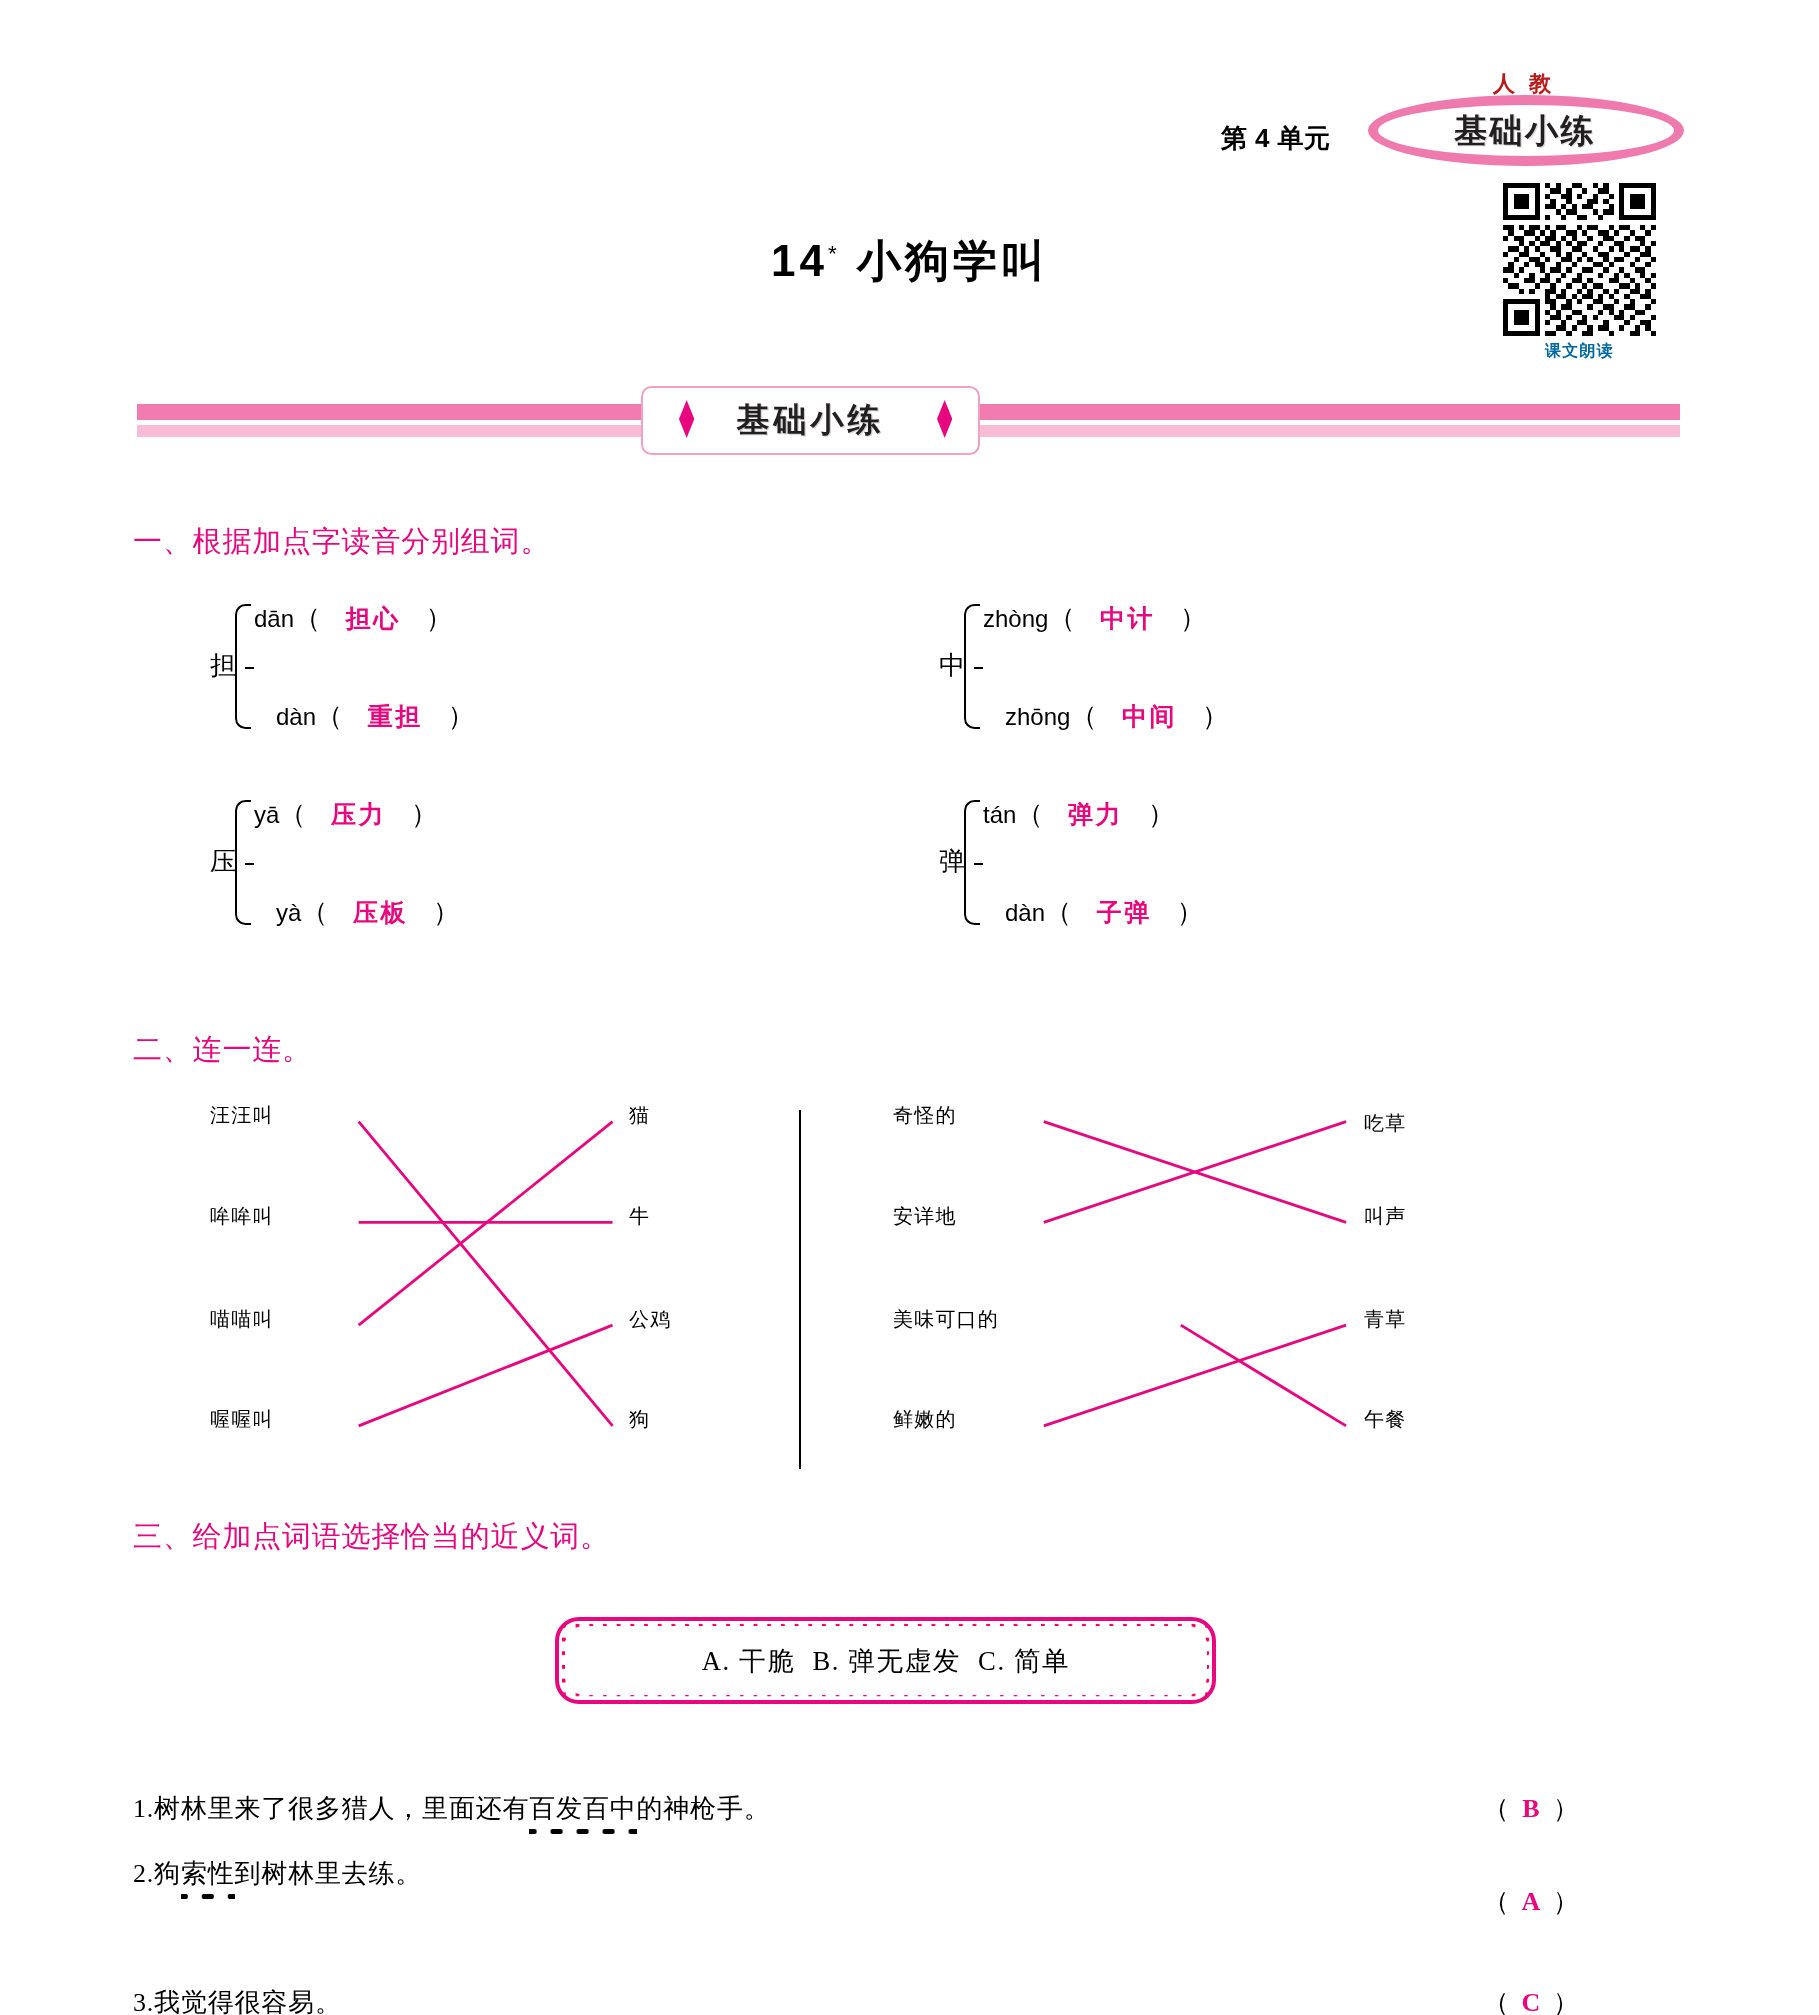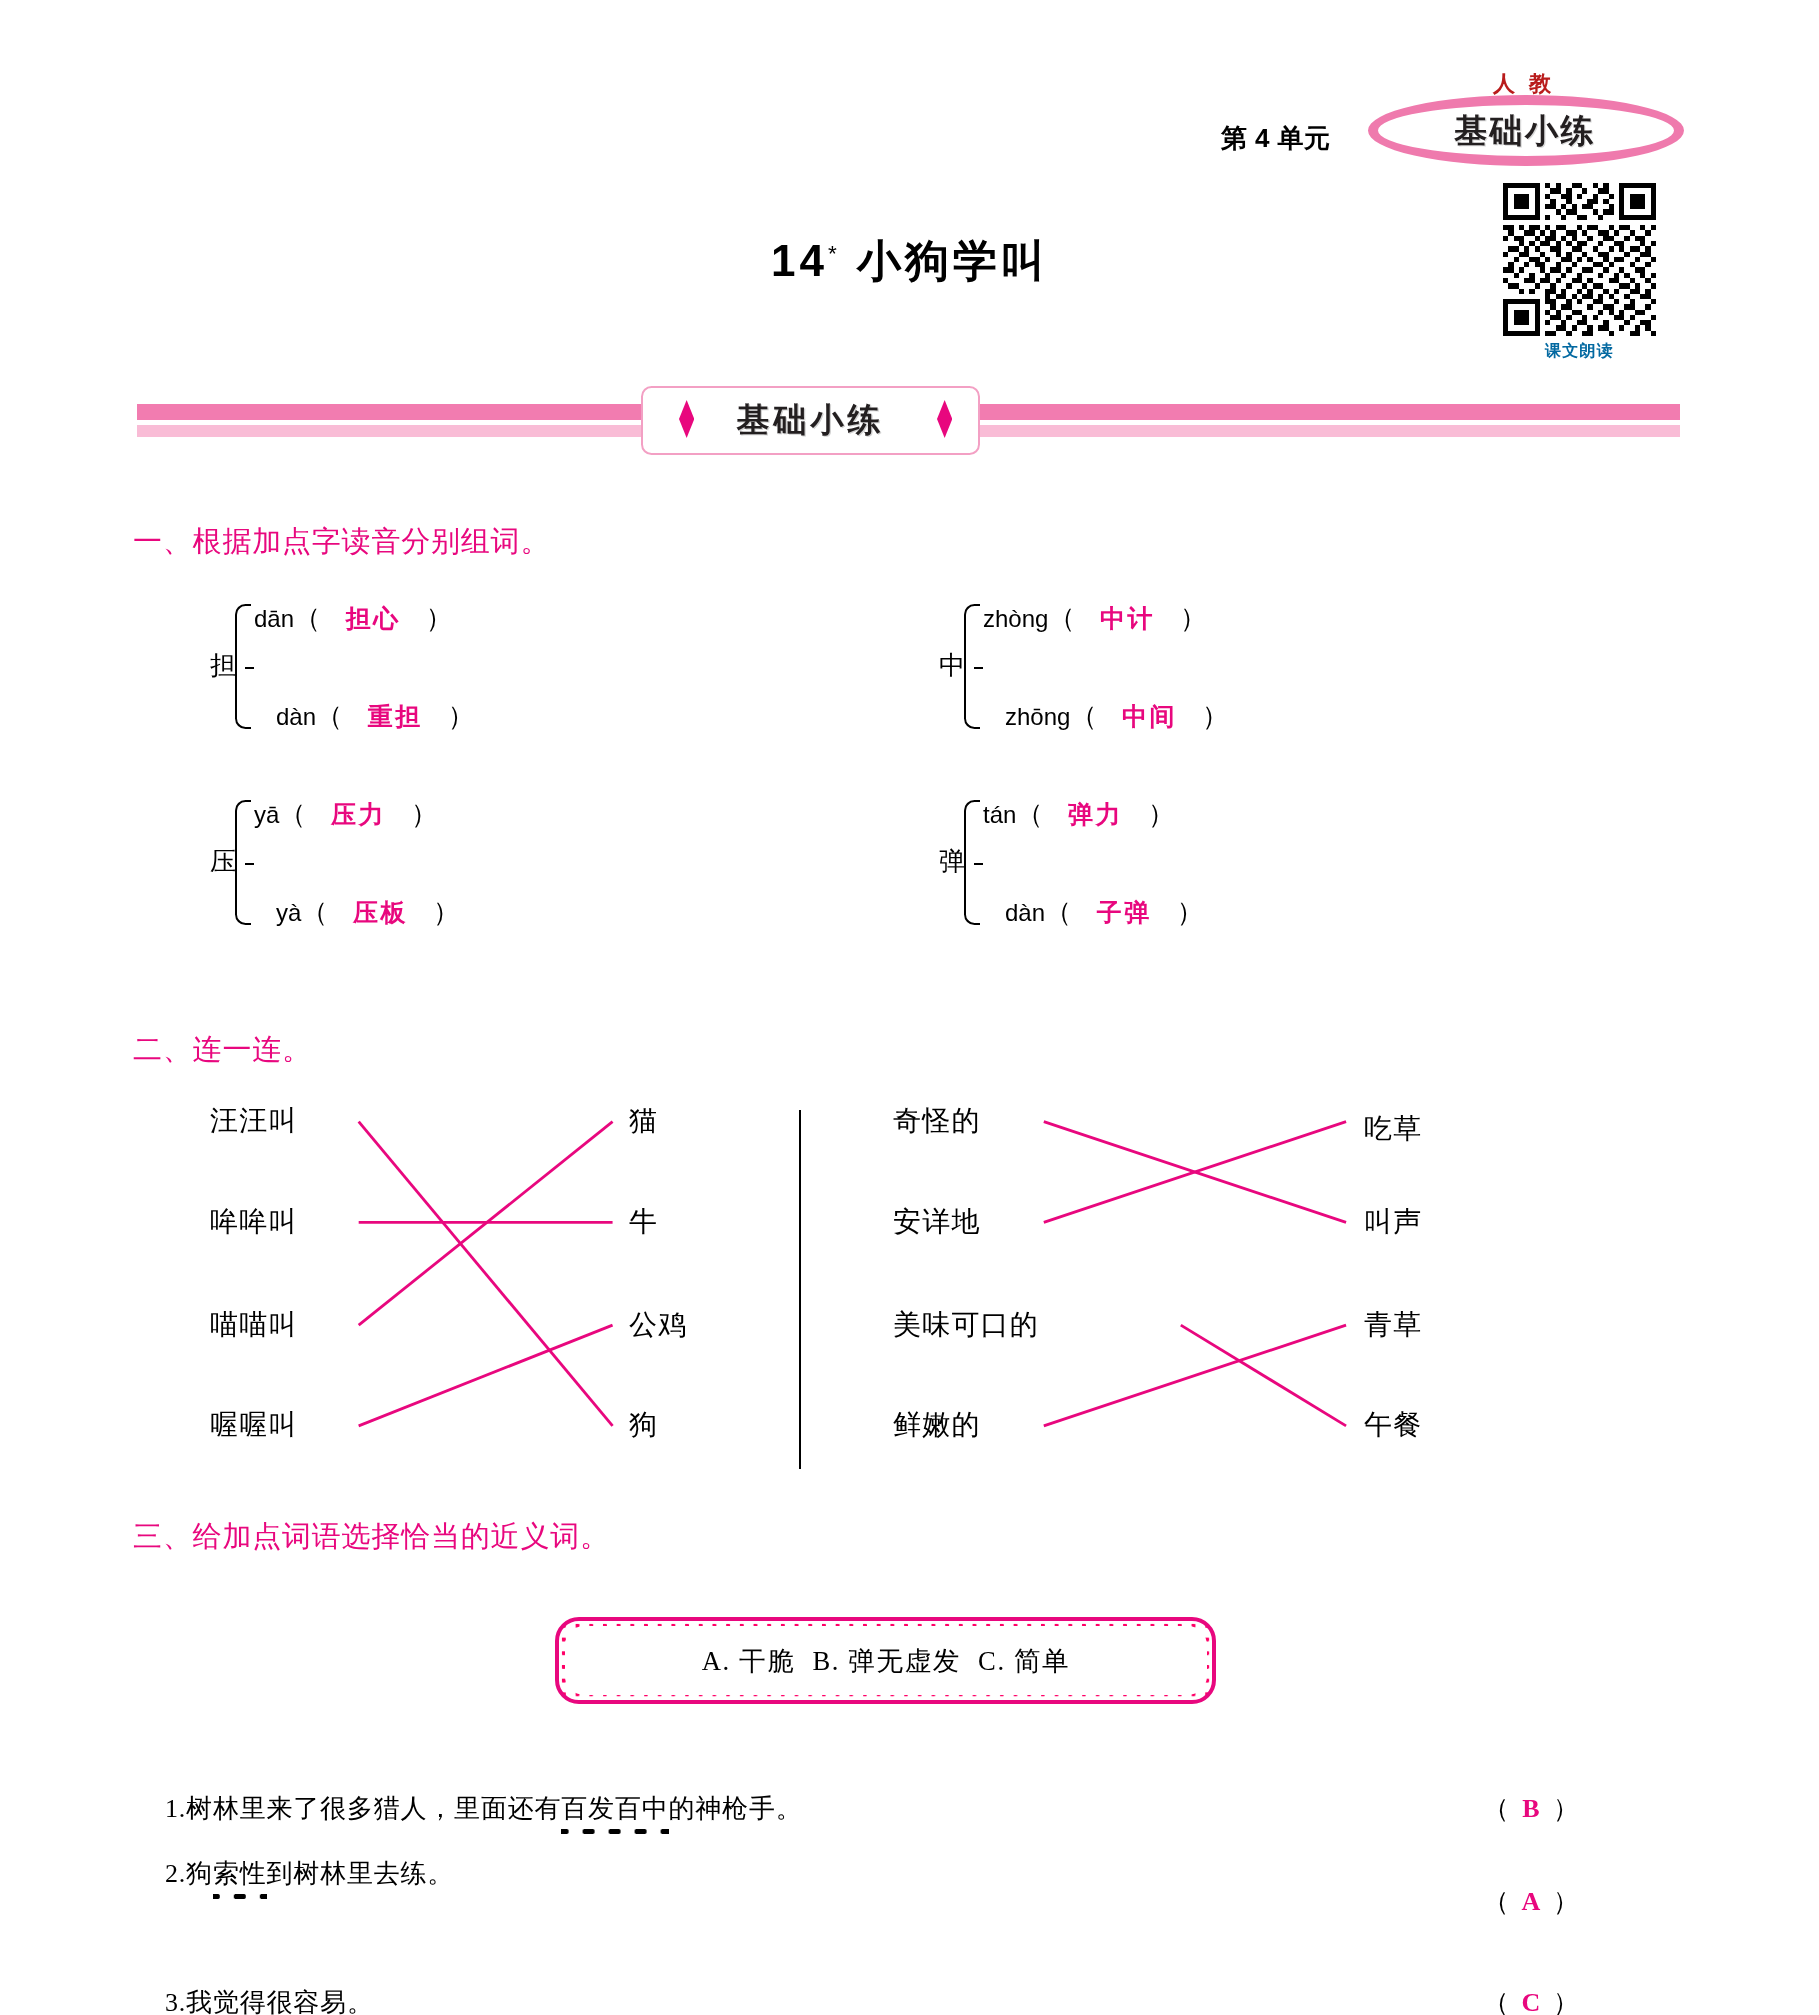--- a/index.html
+++ b/index.html
@@ -76,21 +76,21 @@
   }
   .brace-grp .brace::after{
     content:""; position:absolute; right:-3.6px; top:50%; width:8.9px; height:2.4px; background:#000;
   }
   .brace-grp .row { position:absolute; left:44px; white-space:nowrap; font-size:25px; }
   .brace-grp .row.r1 { top:0px; }
   .brace-grp .row.r2 { top:98px;margin-left:22px; }
   .brace-grp .py { font-family:"Liberation Sans", sans-serif; font-size:24px; }
   .brace-grp .paren { font-size:26.6px; }
   .brace-grp .ans { color:#e8077e; font-weight:bold; letter-spacing:2.4px; display:inline-block; min-width:105px; text-align:center; }
-  .match-item { position:absolute; font-size:28px; white-space:nowrap; letter-spacing:1.2px; }
+  .match-item { position:absolute; font-size:20px; white-space:nowrap; letter-spacing:1.2px; }
   .match-item.right { }
   .divider-v { position:absolute; left:799px; top:1110px; width:2.4px; height:359px; background:#000; }
   svg.lines { position:absolute; left:0; top:0; width:1820px; height:2535px; pointer-events:none; }
 
   
   .opt-box {
     position:absolute; left:555px; top:1617px; width:661px; height:87px;
     border:4.4px solid #e8077e; border-radius:24px; box-sizing:border-box;
     display:flex; align-items:center; justify-content:center;
     background:
@@ -98,21 +98,21 @@
   }
   .opt-inner {
     position:absolute; left:565px; top:1626px; width:642px; height:69px;
     background:#fff; border-radius:19.3px;
     display:flex; align-items:center; justify-content:center;
   }
   .opt-text { font-size:26.6px; letter-spacing:1.6px; white-space:nowrap; }
   .opt-text .gap { display:inline-block; width:17px; }
 
   
-  .q-line { position:absolute; font-size:26px; white-space:nowrap; letter-spacing:0.8px;margin-left:32px; }
+  .q-line { position:absolute; font-size:26px; white-space:nowrap; letter-spacing:0.8px; }
   .dotted { position:relative; }
   .dotted::after {
     content:""; position:absolute; left:0; right:0; bottom:-10.5px; height:4.8px;
     background-image:radial-gradient(circle, #000 42%, transparent 45%);
     background-size:26px 4.8px; background-repeat:repeat-x; background-position:center;
   }
   .q-ans { position:absolute; font-size:26px; white-space:nowrap; }
   .q-ans .letter { color:#e8077e; font-weight:bold; display:inline-block; width:44px; text-align:center; }
 </style>
 </head>

